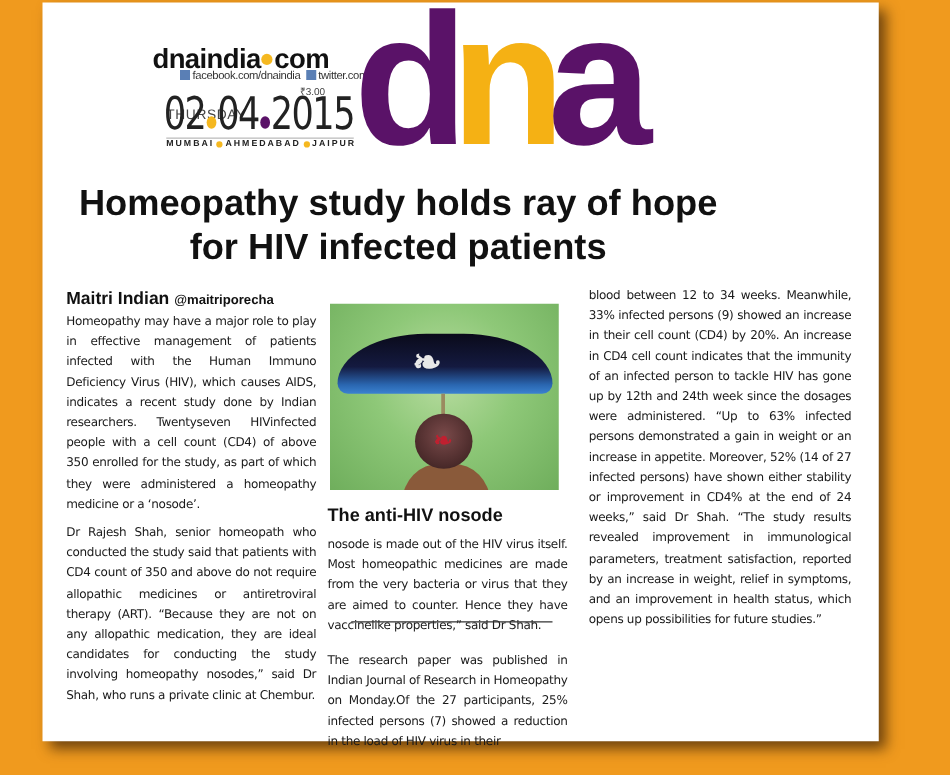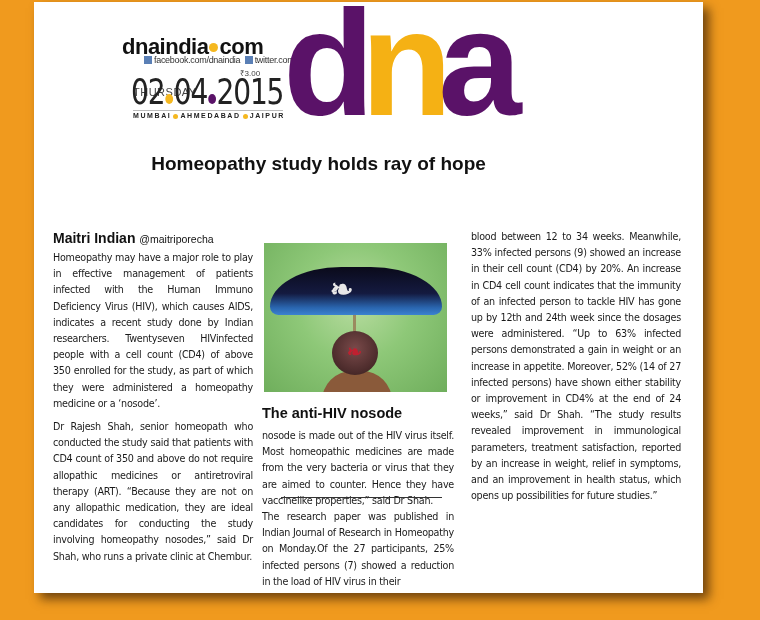--- a/index.html
+++ b/index.html
@@ -24,24 +24,24 @@
     .date { position:absolute; left:131px; top:72px; font-size:36px; font-weight:normal; color:#222; letter-spacing:-1.5px; line-height:40px; font-family:"DejaVu Sans", sans-serif; transform:scaleX(0.78); transform-origin:left top; }
     .date .d1 { display:inline-block; width:10px; height:10px; border-radius:50%; background:#F5B820; margin:0 1px; vertical-align:baseline; }
     .date .d2 { display:inline-block; width:10px; height:10px; border-radius:50%; background:#5A1268; margin:0 1px; vertical-align:baseline; }
     .rule { position:absolute; left:133px; top:110px; width:150px; height:1px; background:#bbb; }
     .cities { position:absolute; left:133px; top:112px; font-size:7px; font-weight:bold; letter-spacing:1.6px; color:#222; white-space:nowrap; }
     .cities .cdot { display:inline-block; width:5px; height:5px; border-radius:50%; background:#F5B820; margin:0 2px; vertical-align:middle; }
     .logo { position:absolute; left:283px; top:4px; font-family:"Liberation Sans", sans-serif; font-weight:bold; font-size:150px; line-height:118px; letter-spacing:-14px; white-space:nowrap; }
     .logo .p { color:#5A1268; }
     .logo .y { color:#F5B114; }
     
-    .headline { position:absolute; left:34px; top:146px; width:569px; text-align:center; font-family:"Liberation Sans", sans-serif; font-weight:bold; font-size:19px; line-height:35px; color:#111; }
+    .headline { position:absolute; left:34px; top:146px; width:569px; text-align:center; font-family:"Liberation Sans", sans-serif; font-weight:bold; font-size:29px; line-height:35px; color:#111; }
     
     .byline { position:absolute; left:53px; top:230px; font-size:14px; font-weight:bold; color:#111; white-space:nowrap; }
-    .byline .handle { font-size:10.5px; font-weight:normal; }
+    .byline .handle { font-size:10.5px; font-weight:bold; }
     .col { position:absolute; font-size:9.6px; line-height:16.2px; color:#1a1a1a; text-align:justify; font-family:"DejaVu Sans", sans-serif; letter-spacing:-0.25px; }
     .col p { margin:0 0 7px 0; }
     .col1 { left:53px; top:250px; width:200px; }
     .col2 { left:262px; top:428px; width:192px; }
     .col3 { left:471px; top:229px; width:210px; }
     .photo {
       position:absolute; left:264px; top:243px; width:183px; height:149px;
       background: radial-gradient(ellipse at 50% 40%, #b8dca0 0%, #8ec878 45%, #6fae5c 100%);
       overflow:hidden;
     }
@@ -66,20 +66,21 @@
 </div>
 <div class="day">THURSDAY</div>
 <div class="price">₹3.00</div>
 <div class="date"><span>02</span><span class="d1"></span><span>04</span><span class="d2"></span><span>2015</span></div>
 <div class="rule"></div>
 <div class="cities"><span>MUMBAI</span><span class="cdot"></span><span>AHMEDABAD</span><span class="cdot"></span><span>JAIPUR</span></div>
 <div class="logo"><span class="p">d</span><span class="y">n</span><span class="p">a</span></div>
 
 <div class="headline">
   <div>Homeopathy study holds ray of hope</div>
+  <div>for HIV infected patients</div>
 </div>
 
 <div class="byline"><span>Maitri Indian</span> <span class="handle">@maitriporecha</span></div>
 
 <div class="col col1">
   <p>Homeopathy may have a major role to play in effective management of patients infected with the Human Immuno Deficiency Virus (HIV), which causes AIDS, indicates a recent study done by Indian researchers. Twentyseven HIVinfected people with a cell count (CD4) of above 350 enrolled for the study, as part of which they were administered a homeopathy medicine or a ‘nosode’.</p>
   <p>Dr Rajesh Shah, senior homeopath who conducted the study said that patients with CD4 count of 350 and above do not require allopathic medicines or antiretroviral therapy (ART). “Because they are not on any allopathic medication, they are ideal candidates for conducting the study involving homeopathy nosodes,” said Dr Shah, who runs a private clinic at Chembur.</p>
 </div>
 
 <div class="photo">
@@ -87,20 +88,20 @@
   <div class="ribbon">❧</div>
   <div class="shaft"></div>
   <div class="shoulders"></div>
   <div class="head"></div>
   <div class="head-ribbon">❧</div>
 </div>
 
 <div class="subhead">The anti-HIV nosode</div>
 
 <div class="col col2">
-  <p style="margin-bottom:0;">nosode is made out of the HIV virus itself. Most homeopathic medicines are made from the very bacteria or virus that they are aimed to counter. Hence they have vaccinelike properties,” said Dr Shah.</p>
+  <p style="margin-bottom:12px;">nosode is made out of the HIV virus itself. Most homeopathic medicines are made from the very bacteria or virus that they are aimed to counter. Hence they have vaccinelike properties,” said Dr Shah.</p>
   <p>The research paper was published in Indian Journal of Research in Homeopathy on Monday.Of the 27 participants, 25% infected persons (7) showed a reduction in the load of HIV virus in their</p>
 </div>
 <div class="strike"></div>
 
 <div class="col col3">
   <p style="margin-bottom:20px;">blood between 12 to 34 weeks. Meanwhile, 33% infected persons (9) showed an increase in their cell count (CD4) by 20%. An increase in CD4 cell count indicates that the immunity of an infected person to tackle HIV has gone up by 12th and 24th week since the dosages were administered. “Up to 63% infected persons demonstrated a gain in weight or an increase in appetite. Moreover, 52% (14 of 27 infected persons) have shown either stability or improvement in CD4% at the end of 24 weeks,” said Dr Shah. “The study results revealed improvement in immunological parameters, treatment satisfaction, reported by an increase in weight, relief in symptoms, and an improvement in health status, which opens up possibilities for future studies.”</p>
 </div>
 
 </body></html>

